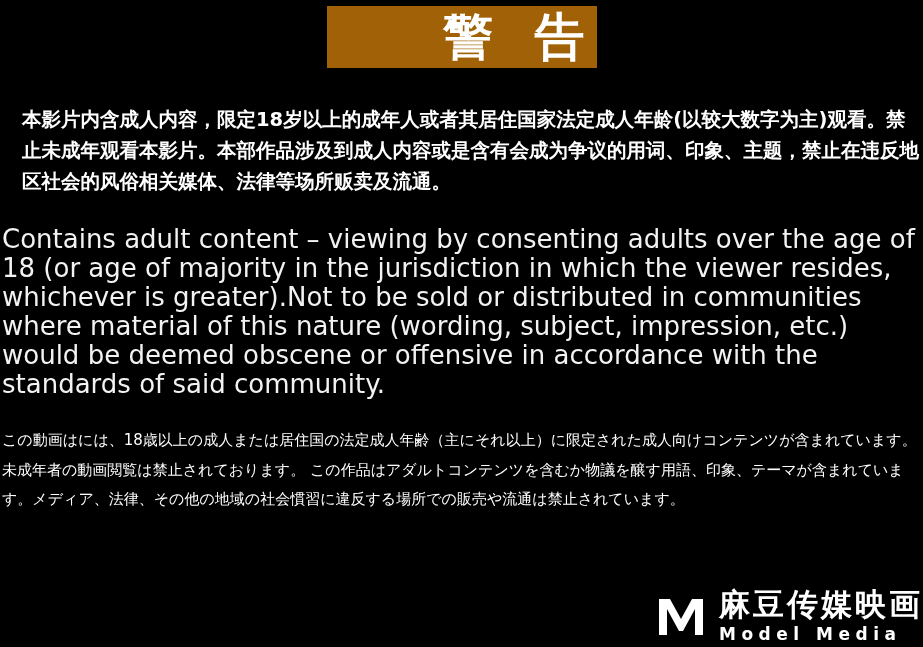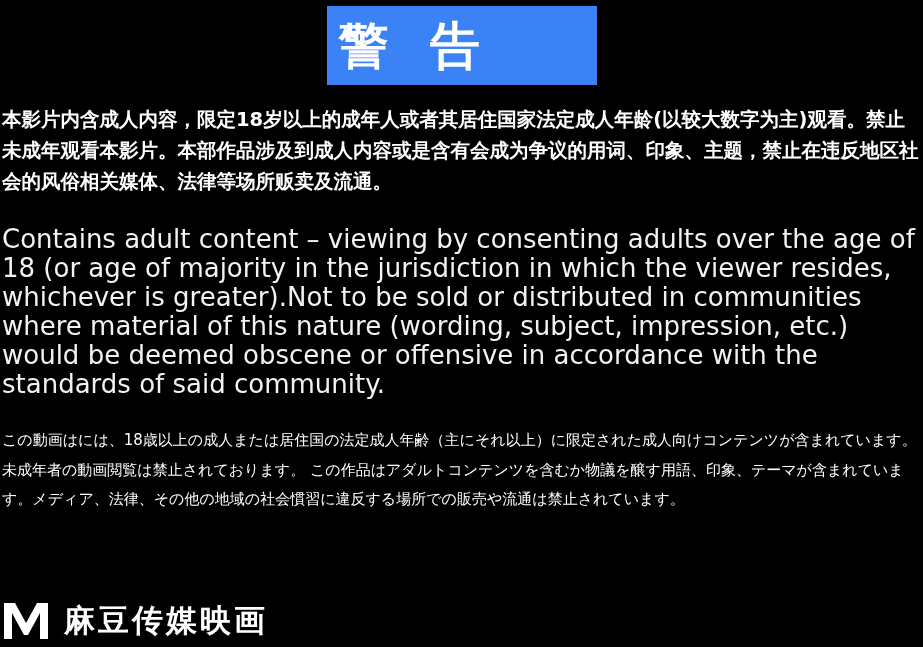--- a/index.html
+++ b/index.html
@@ -25,25 +25,25 @@
   .banner-wrap {
     position: absolute;
     top: 6px;
     left: 0;
     width: 923px;
     display: flex;
     justify-content: center;
   }
   .banner {
     width: 270px;
-    height: 79px;
-    background: #3b82f6;
+    height: 62px;
+    background: #a16207;
     display: flex;
     align-items: center;
-    justify-content: flex-start;
+    justify-content: flex-end;
   }
   .banner-text {
     font-family: "DejaVu Sans", "Liberation Sans", sans-serif;
     font-size: 50px;
     font-weight: bold;
     color: #ffffff;
     letter-spacing: 12px;
     text-indent: 12px;
     line-height: 1;
   }
@@ -59,20 +59,21 @@
   }
   p {
     margin: 0;
   }
   .zh {
     font-size: 19.5px;
     font-weight: bold;
     line-height: 31px;
     letter-spacing: 0px;
     color: #ffffff;
+    margin-left: 20px;
   }
   .en {
     font-size: 26px;
     line-height: 29px;
     color: #f2f2f2;
     font-weight: normal;
   }
   .ja {
     font-size: 15px;
     line-height: 29.5px;
@@ -81,21 +82,21 @@
   .gap-lg { height: 28px; }
   .gap-md { height: 27px; }
 
   
   .logo-wrap {
     position: absolute;
     left: 0;
     bottom: 4px;
     width: 923px;
     display: flex;
-    justify-content: flex-start;
+    justify-content: flex-end;
     align-items: flex-end;
   }
   .logo {
     display: flex;
     align-items: center;
     gap: 12px;
   }
   .logo-mark {
     width: 52px;
     height: 46px;
@@ -142,17 +143,18 @@
 
   <div class="logo-wrap">
     <div class="logo">
       <div class="logo-mark">
         <svg width="52" height="46" viewBox="0 0 52 46" xmlns="http://www.w3.org/2000/svg">
           <path d="M4 42 L4 6 L15 6 L26 26 L37 6 L48 6 L48 42 L40 42 L40 16 L28 38 L24 38 L12 16 L12 42 Z" fill="#ffffff"></path>
         </svg>
       </div>
       <div class="logo-text">
         <span class="logo-cn">麻豆传媒映画</span>
+        <span class="logo-en">Model Media</span>
       </div>
     </div>
   </div>
 
 </div>
 
 </body></html>

